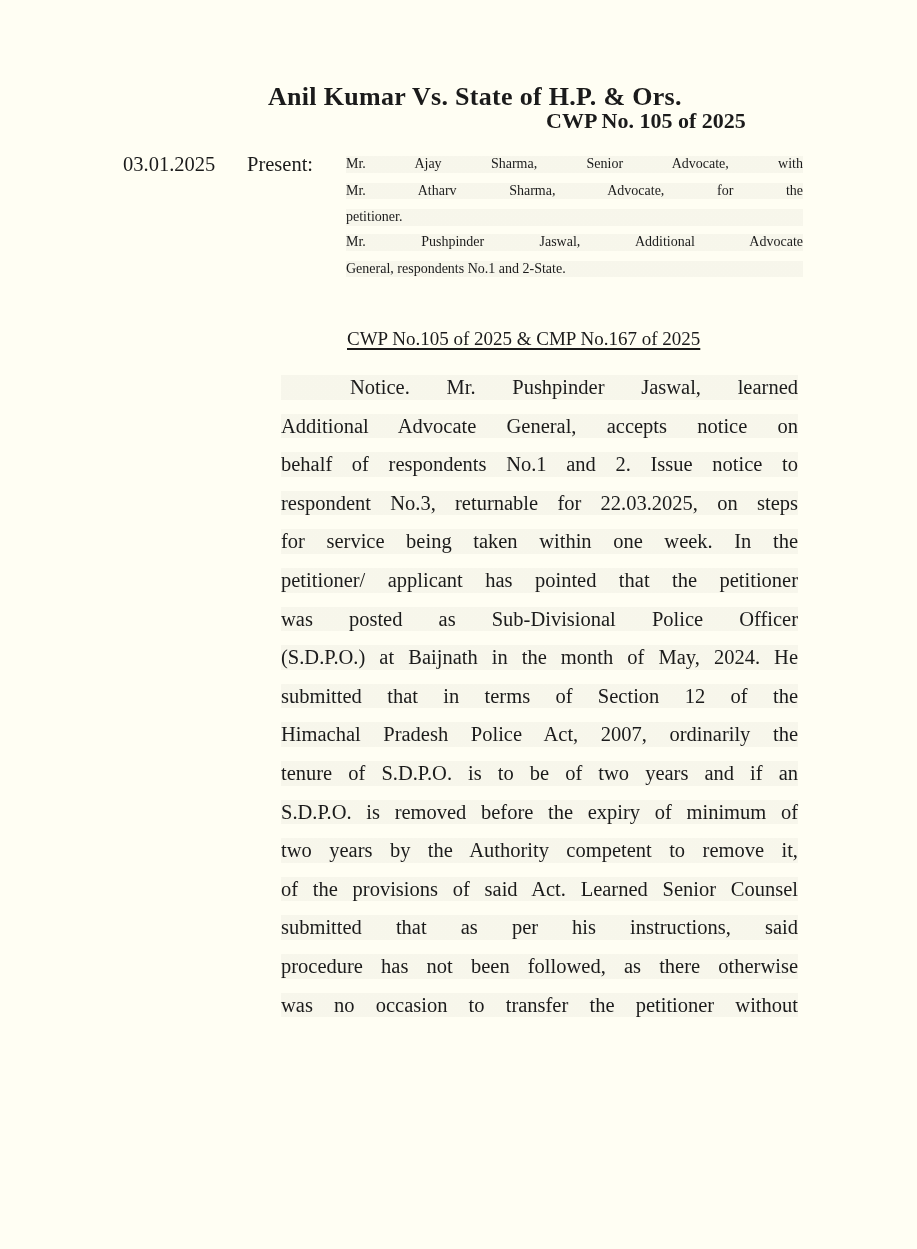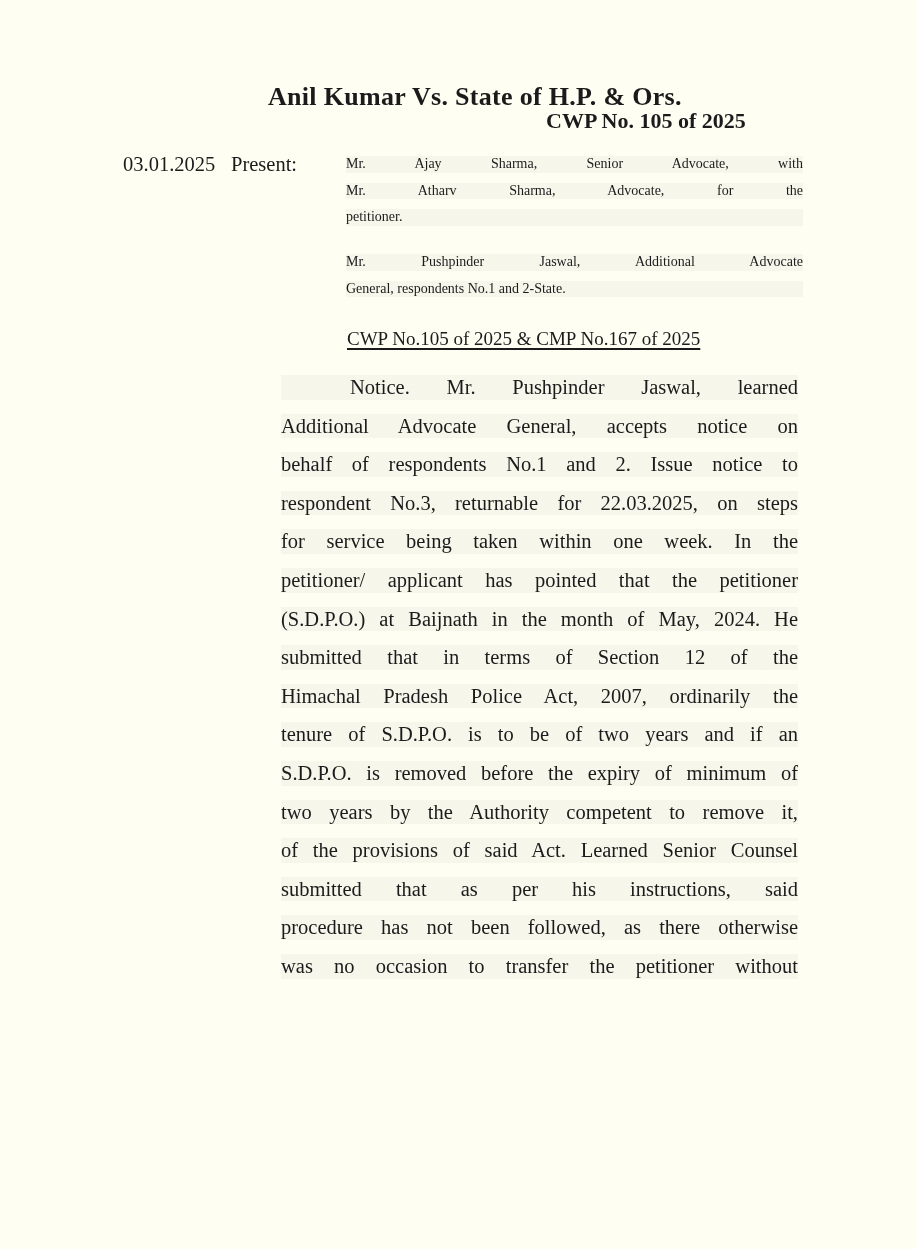--- a/index.html
+++ b/index.html
@@ -35,34 +35,34 @@
   }
   .hearing-date {
     position: absolute;
     left: 123px;
     top: 153px;
     font-size: 20.5px;
     white-space: nowrap;
   }
   .present-label {
     position: absolute;
-    left: 231px;
+    left: 247px;
     top: 153px;
     font-size: 20.5px;
     white-space: nowrap;
   }
   .appearance {
     position: absolute;
     left: 346px;
     width: 457px;
     font-size: 14px;
     line-height: 26.5px;
   }
   .appearance-1 { top: 151px; }
-  .appearance-2 { top: 249px; }
+  .appearance-2 { top: 229px; }
   .order-heading {
     position: absolute;
     left: 347px;
     top: 325px;
     font-size: 19px;
     line-height: 28px;
     text-decoration: underline;
     text-underline-offset: 3px;
     text-decoration-thickness: 1.5px;
     white-space: nowrap;
@@ -119,20 +119,21 @@
   <div class="order-body">
     <div class="paragraph">
         <div class="line first">Notice. Mr. Pushpinder Jaswal, learned</div>
         <div class="line">Additional Advocate General, accepts notice on</div>
         <div class="line">behalf of respondents No.1 and 2. Issue notice to</div>
         <div class="line">respondent No.3, returnable for 22.03.2025, on steps</div>
         <div class="line">for service being taken within one week. In the</div>
       </div>
     <div class="paragraph">
         <div class="line">petitioner/ applicant has pointed that the petitioner</div>
+        <div class="line">was posted as Sub-Divisional Police Officer</div>
         <div class="line">(S.D.P.O.) at Baijnath in the month of May, 2024. He</div>
         <div class="line">submitted that in terms of Section 12 of the</div>
         <div class="line">Himachal Pradesh Police Act, 2007, ordinarily the</div>
         <div class="line">tenure of S.D.P.O. is to be of two years and if an</div>
         <div class="line">S.D.P.O. is removed before the expiry of minimum of</div>
         <div class="line">two years by the Authority competent to remove it,</div>
         <div class="line">of the provisions of said Act. Learned Senior Counsel</div>
         <div class="line">submitted that as per his instructions, said</div>
         <div class="line">procedure has not been followed, as there otherwise</div>
         <div class="line">was no occasion to transfer the petitioner without</div>

